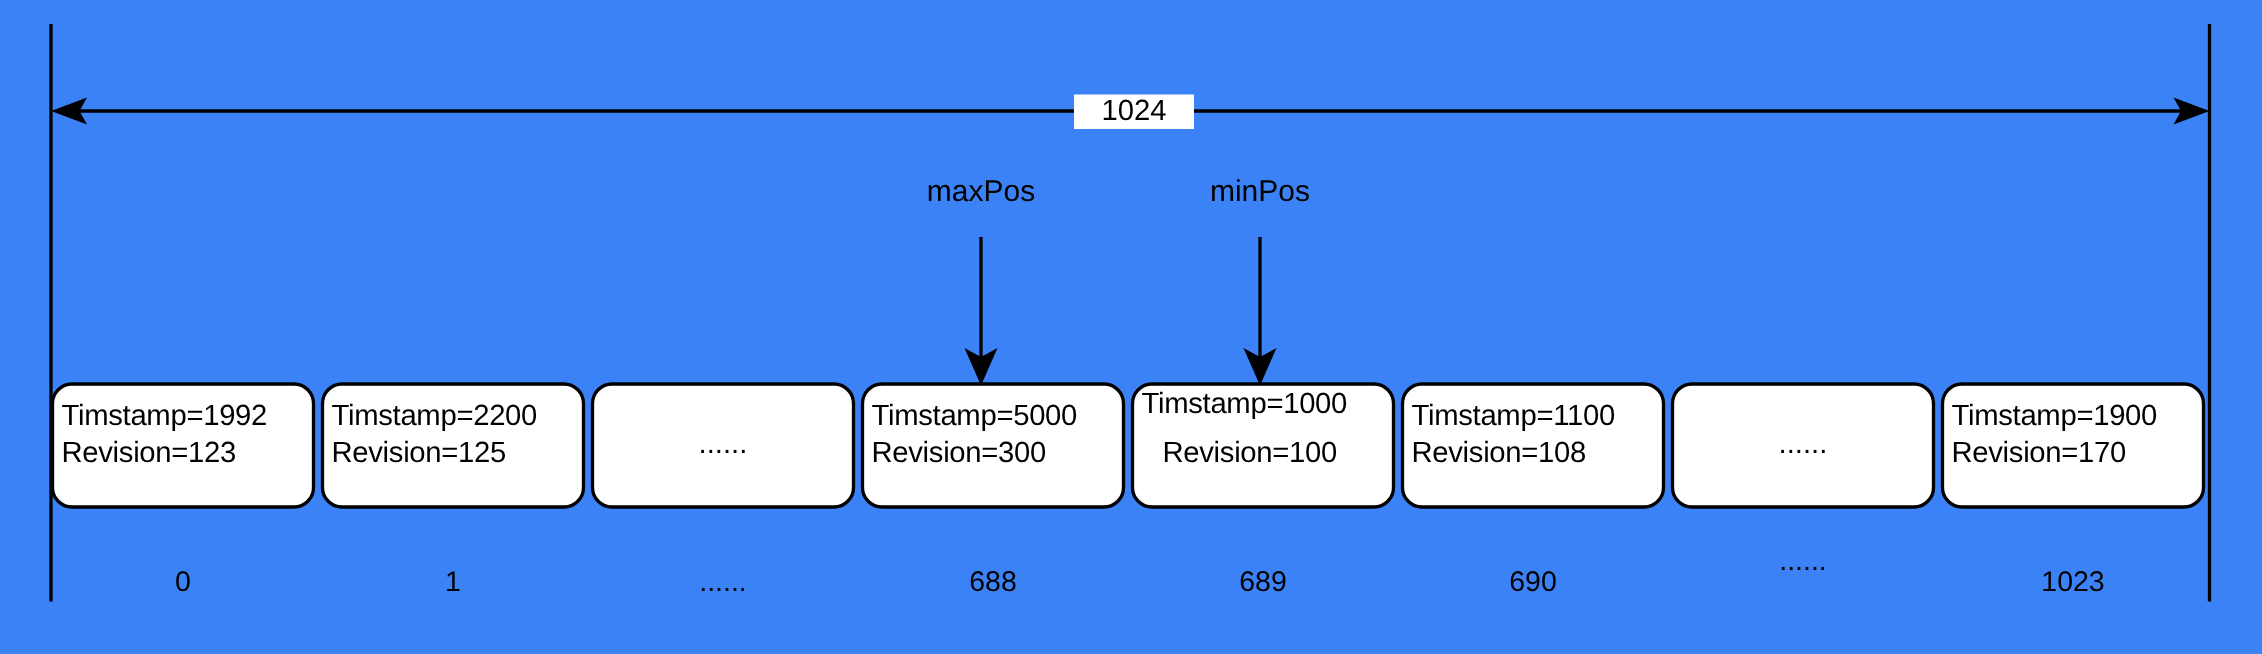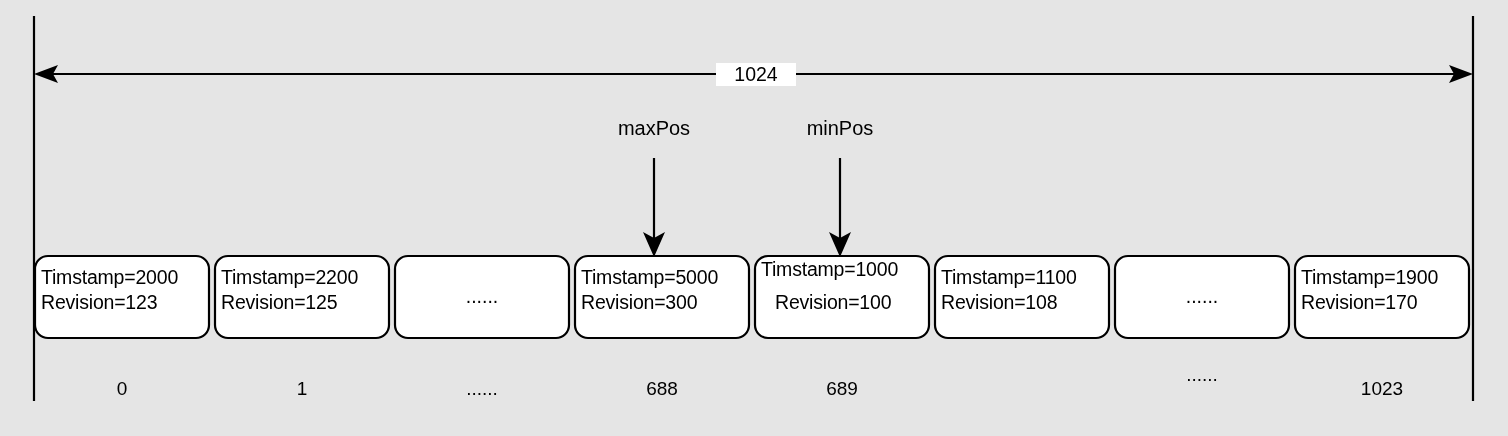--- a/index.html
+++ b/index.html
@@ -7,21 +7,21 @@
     padding: 0;
     background: #ffffff;
   }
   body {
     font-family: "Liberation Sans", "DejaVu Sans", sans-serif;
   }
   #canvas {
     position: relative;
     width: 1508px;
     height: 436px;
-    background: #e5e5e5;
+    background: #3b82f6;
     overflow: hidden;
   }
   svg.layer {
     position: absolute;
     left: 0;
     top: 0;
     width: 1508px;
     height: 436px;
   }
   .stroke {
@@ -114,21 +114,21 @@
     <rect class="box-rect" x="935" y="256" width="174" height="82" rx="13" ry="13"></rect>
     <rect class="box-rect" x="1115" y="256" width="174" height="82" rx="13" ry="13"></rect>
     <rect class="box-rect" x="1295" y="256" width="174" height="82" rx="13" ry="13"></rect>
   </svg>
 
   <div class="dim-label" style="left:716px; top:63px; width:74px;">1024</div>
 
   <div class="ptr-label" style="left:760px; top:117px; width:160px;">minPos</div>
   <div class="ptr-label" style="left:574px; top:117px; width:160px;">maxPos</div>
 
-  <div class="cell-text" style="left:41px; top:265px;">Timstamp=2000</div>
+  <div class="cell-text" style="left:41px; top:265px;">Timstamp=1992</div>
   <div class="cell-text" style="left:41px; top:290px;">Revision=123</div>
 
   <div class="cell-text" style="left:221px; top:265px;">Timstamp=2200</div>
   <div class="cell-text" style="left:221px; top:290px;">Revision=125</div>
 
   <div class="cell-ellipsis" style="left:395px; top:285px; width:174px;">......</div>
 
   <div class="cell-text" style="left:581px; top:265px;">Timstamp=5000</div>
   <div class="cell-text" style="left:581px; top:290px;">Revision=300</div>
 
@@ -141,16 +141,17 @@
   <div class="cell-ellipsis" style="left:1115px; top:285px; width:174px;">......</div>
 
   <div class="cell-text" style="left:1301px; top:265px;">Timstamp=1900</div>
   <div class="cell-text" style="left:1301px; top:290px;">Revision=170</div>
 
   <div class="idx-label" style="left:35px;   top:378px; width:174px;">0</div>
   <div class="idx-label" style="left:215px;  top:378px; width:174px;">1</div>
   <div class="idx-label" style="left:395px;  top:378px; width:174px;">......</div>
   <div class="idx-label" style="left:575px;  top:378px; width:174px;">688</div>
   <div class="idx-label" style="left:755px;  top:378px; width:174px;">689</div>
+  <div class="idx-label" style="left:935px;  top:378px; width:174px;">690</div>
   <div class="idx-label" style="left:1115px; top:364px; width:174px;">......</div>
   <div class="idx-label" style="left:1295px; top:378px; width:174px;">1023</div>
 
 </div>
 
 </body></html>

